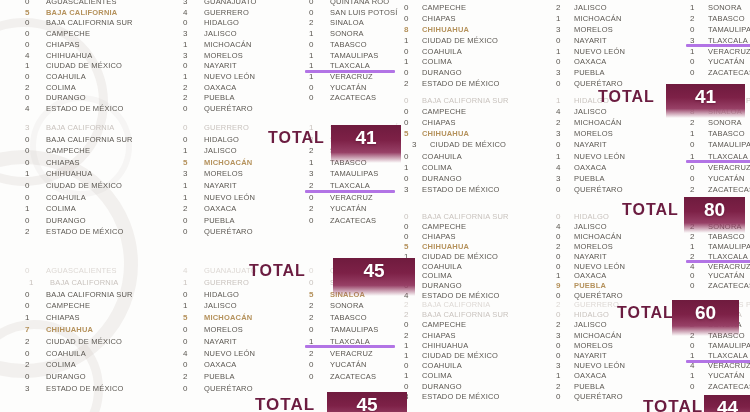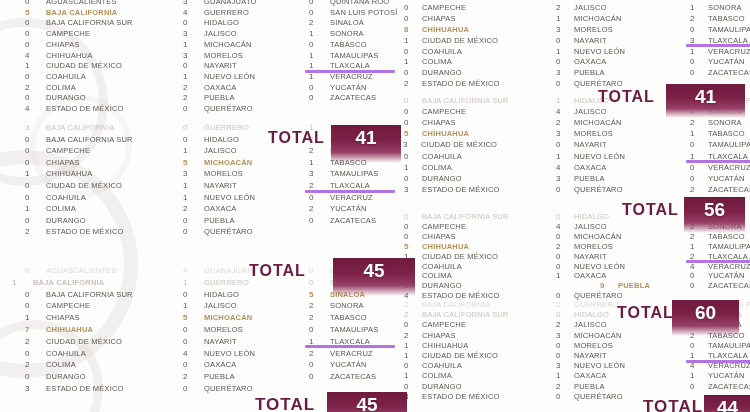--- a/index.html
+++ b/index.html
@@ -108,21 +108,21 @@
       <div class="row" style="left: 309px; top: 157.8px;"><span class="num">1</span><span class="name" style="margin-left: 9px;">TABASCO</span></div>
       <div class="row" style="left: 309px; top: 169.4px;"><span class="num">3</span><span class="name" style="margin-left: 9px;">TAMAULIPAS</span></div>
       <div class="row" style="left: 309px; top: 181px;"><span class="num">2</span><span class="name" style="margin-left: 9px;">TLAXCALA</span></div>
       <div class="ul-bar" style="left: 305px; top: 189.5px; width: 90px;"></div>
       <div class="row" style="left: 309px; top: 192.6px;"><span class="num">0</span><span class="name" style="margin-left: 9px;">VERACRUZ</span></div>
       <div class="row" style="left: 309px; top: 204.2px;"><span class="num">2</span><span class="name" style="margin-left: 9px;">YUCATÁN</span></div>
       <div class="row" style="left: 309px; top: 215.8px;"><span class="num">0</span><span class="name" style="margin-left: 9px;">ZACATECAS</span></div>
     </div>
   <div class="block">
       <div class="row faded2" style="left: 25px; top: 266px;"><span class="num">0</span><span class="name" style="margin-left: 9px;">AGUASCALIENTES</span></div>
-      <div class="row faded" style="left: 12px; top: 277.8px; font-weight: bold;"><span class="num">1</span><span class="name" style="margin-left: 9px;">BAJA CALIFORNIA</span></div>
+      <div class="row faded" style="left: 29px; top: 277.8px;"><span class="num">1</span><span class="name" style="margin-left: 9px;">BAJA CALIFORNIA</span></div>
       <div class="row" style="left: 25px; top: 289.6px;"><span class="num">0</span><span class="name" style="margin-left: 9px;">BAJA CALIFORNIA SUR</span></div>
       <div class="row" style="left: 25px; top: 301.4px;"><span class="num">0</span><span class="name" style="margin-left: 9px;">CAMPECHE</span></div>
       <div class="row" style="left: 25px; top: 313.2px;"><span class="num">1</span><span class="name" style="margin-left: 9px;">CHIAPAS</span></div>
       <div class="row gold" style="left: 25px; top: 325px;"><span class="num">7</span><span class="name" style="margin-left: 9px;">CHIHUAHUA</span></div>
       <div class="row" style="left: 25px; top: 336.8px;"><span class="num">2</span><span class="name" style="margin-left: 9px;">CIUDAD DE MÉXICO</span></div>
       <div class="row" style="left: 25px; top: 348.6px;"><span class="num">0</span><span class="name" style="margin-left: 9px;">COAHUILA</span></div>
       <div class="row" style="left: 25px; top: 360.4px;"><span class="num">2</span><span class="name" style="margin-left: 9px;">COLIMA</span></div>
       <div class="row" style="left: 25px; top: 372.2px;"><span class="num">0</span><span class="name" style="margin-left: 9px;">DURANGO</span></div>
       <div class="row" style="left: 25px; top: 384px;"><span class="num">3</span><span class="name" style="margin-left: 9px;">ESTADO DE MÉXICO</span></div>
       <div class="row faded2" style="left: 183px; top: 266px;"><span class="num">4</span><span class="name" style="margin-left: 9px;">GUANAJUATO</span></div>
@@ -175,21 +175,21 @@
       <div class="ul-bar" style="left: 686px; top: 44.1px; width: 86px;"></div>
       <div class="row" style="left: 690px; top: 46.5px;"><span class="num">1</span><span class="name" style="margin-left: 6px;">VERACRUZ</span></div>
       <div class="row" style="left: 690px; top: 57.4px;"><span class="num">0</span><span class="name" style="margin-left: 6px;">YUCATÁN</span></div>
       <div class="row" style="left: 690px; top: 68.3px;"><span class="num">0</span><span class="name" style="margin-left: 6px;">ZACATECAS</span></div>
     </div>
   <div class="block">
       <div class="row faded" style="left: 404px; top: 96px;"><span class="num">0</span><span class="name" style="margin-left: 6px;">BAJA CALIFORNIA SUR</span></div>
       <div class="row" style="left: 404px; top: 107.1px;"><span class="num">0</span><span class="name" style="margin-left: 6px;">CAMPECHE</span></div>
       <div class="row" style="left: 404px; top: 118.2px;"><span class="num">0</span><span class="name" style="margin-left: 6px;">CHIAPAS</span></div>
       <div class="row gold" style="left: 404px; top: 129.3px;"><span class="num">5</span><span class="name" style="margin-left: 6px;">CHIHUAHUA</span></div>
-      <div class="row" style="left: 403px; top: 140.4px; text-decoration: underline;"><span class="num">3</span><span class="name" style="margin-left: 6px;">CIUDAD DE MÉXICO</span></div>
+      <div class="row" style="left: 412px; top: 140.4px; text-decoration: underline;"><span class="num">3</span><span class="name" style="margin-left: 6px;">CIUDAD DE MÉXICO</span></div>
       <div class="row" style="left: 404px; top: 151.5px;"><span class="num">0</span><span class="name" style="margin-left: 6px;">COAHUILA</span></div>
       <div class="row" style="left: 404px; top: 162.6px;"><span class="num">1</span><span class="name" style="margin-left: 6px;">COLIMA</span></div>
       <div class="row" style="left: 404px; top: 173.7px;"><span class="num">0</span><span class="name" style="margin-left: 6px;">DURANGO</span></div>
       <div class="row" style="left: 404px; top: 184.8px;"><span class="num">3</span><span class="name" style="margin-left: 6px;">ESTADO DE MÉXICO</span></div>
       <div class="row faded" style="left: 556px; top: 96px;"><span class="num">1</span><span class="name" style="margin-left: 6px;">HIDALGO</span></div>
       <div class="row" style="left: 556px; top: 107.1px;"><span class="num">4</span><span class="name" style="margin-left: 6px;">JALISCO</span></div>
       <div class="row" style="left: 556px; top: 118.2px;"><span class="num">2</span><span class="name" style="margin-left: 6px;">MICHOACÁN</span></div>
       <div class="row" style="left: 556px; top: 129.3px;"><span class="num">3</span><span class="name" style="margin-left: 6px;">MORELOS</span></div>
       <div class="row" style="left: 556px; top: 140.4px;"><span class="num">0</span><span class="name" style="margin-left: 6px;">NAYARIT</span></div>
       <div class="row" style="left: 556px; top: 151.5px;"><span class="num">1</span><span class="name" style="margin-left: 6px;">NUEVO LEÓN</span></div>
@@ -217,21 +217,21 @@
       <div class="row" style="left: 404px; top: 271.4px;"><span class="num">1</span><span class="name" style="margin-left: 6px;">COLIMA</span></div>
       <div class="row" style="left: 404px; top: 281.3px;"><span class="num">0</span><span class="name" style="margin-left: 6px;">DURANGO</span></div>
       <div class="row" style="left: 404px; top: 291.2px;"><span class="num">4</span><span class="name" style="margin-left: 6px;">ESTADO DE MÉXICO</span></div>
       <div class="row faded" style="left: 556px; top: 212px;"><span class="num">0</span><span class="name" style="margin-left: 6px;">HIDALGO</span></div>
       <div class="row" style="left: 556px; top: 221.9px;"><span class="num">4</span><span class="name" style="margin-left: 6px;">JALISCO</span></div>
       <div class="row" style="left: 556px; top: 231.8px;"><span class="num">0</span><span class="name" style="margin-left: 6px;">MICHOACÁN</span></div>
       <div class="row" style="left: 556px; top: 241.7px;"><span class="num">2</span><span class="name" style="margin-left: 6px;">MORELOS</span></div>
       <div class="row" style="left: 556px; top: 251.6px;"><span class="num">0</span><span class="name" style="margin-left: 6px;">NAYARIT</span></div>
       <div class="row" style="left: 556px; top: 261.5px;"><span class="num">0</span><span class="name" style="margin-left: 6px;">NUEVO LEÓN</span></div>
       <div class="row" style="left: 556px; top: 271.4px;"><span class="num">1</span><span class="name" style="margin-left: 6px;">OAXACA</span></div>
-      <div class="row gold" style="left: 556px; top: 281.3px; margin-left: 44px;"><span class="num">9</span><span class="name" style="margin-left: 6px;">PUEBLA</span></div>
+      <div class="row gold" style="left: 556px; top: 281.3px;"><span class="num">9</span><span class="name" style="margin-left: 6px;">PUEBLA</span></div>
       <div class="row" style="left: 556px; top: 291.2px;"><span class="num">0</span><span class="name" style="margin-left: 6px;">QUERÉTARO</span></div>
       <div class="row faded" style="left: 690px; top: 212px;"><span class="num">1</span><span class="name" style="margin-left: 6px;">SINALOA</span></div>
       <div class="row" style="left: 690px; top: 221.9px;"><span class="num">2</span><span class="name" style="margin-left: 6px;">SONORA</span></div>
       <div class="row" style="left: 690px; top: 231.8px;"><span class="num">2</span><span class="name" style="margin-left: 6px;">TABASCO</span></div>
       <div class="row" style="left: 690px; top: 241.7px;"><span class="num">1</span><span class="name" style="margin-left: 6px;">TAMAULIPAS</span></div>
       <div class="row" style="left: 690px; top: 251.6px;"><span class="num">2</span><span class="name" style="margin-left: 6px;">TLAXCALA</span></div>
       <div class="ul-bar" style="left: 686px; top: 260.1px; width: 86px;"></div>
       <div class="row" style="left: 690px; top: 261.5px;"><span class="num">4</span><span class="name" style="margin-left: 6px;">VERACRUZ</span></div>
       <div class="row" style="left: 690px; top: 271.4px;"><span class="num">0</span><span class="name" style="margin-left: 6px;">YUCATÁN</span></div>
       <div class="row" style="left: 690px; top: 281.3px;"><span class="num">0</span><span class="name" style="margin-left: 6px;">ZACATECAS</span></div>
@@ -280,21 +280,21 @@
   <div class="banner">
     <span class="banner-label big" style="left:255px;top:395px;">TOTAL</span>
     <span class="banner-box" style="left:327px;top:392px;width:80px;height:34px;"><span>45</span></span>
   </div>
   <div class="banner">
     <span class="banner-label" style="left:598px;top:88px;">TOTAL</span>
     <span class="banner-box" style="left:666px;top:84px;width:79px;height:34px;"><span>41</span></span>
   </div>
   <div class="banner">
     <span class="banner-label" style="left:622px;top:201px;">TOTAL</span>
-    <span class="banner-box" style="left:684px;top:197px;width:61px;height:36px;"><span>56</span></span>
+    <span class="banner-box" style="left:684px;top:197px;width:61px;height:36px;"><span>80</span></span>
   </div>
   <div class="banner">
     <span class="banner-label" style="left:617px;top:304px;">TOTAL</span>
     <span class="banner-box" style="left:672px;top:300px;width:67px;height:36px;"><span>60</span></span>
   </div>
   <div class="banner">
     <span class="banner-label big" style="left:643px;top:397px;">TOTAL</span>
     <span class="banner-box" style="left:704px;top:395px;width:47px;height:30px;"><span>44</span></span>
   </div>
 </div>

